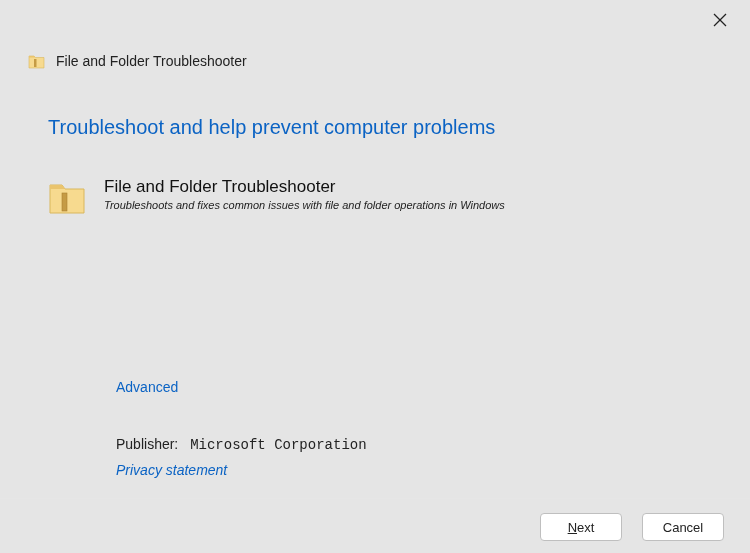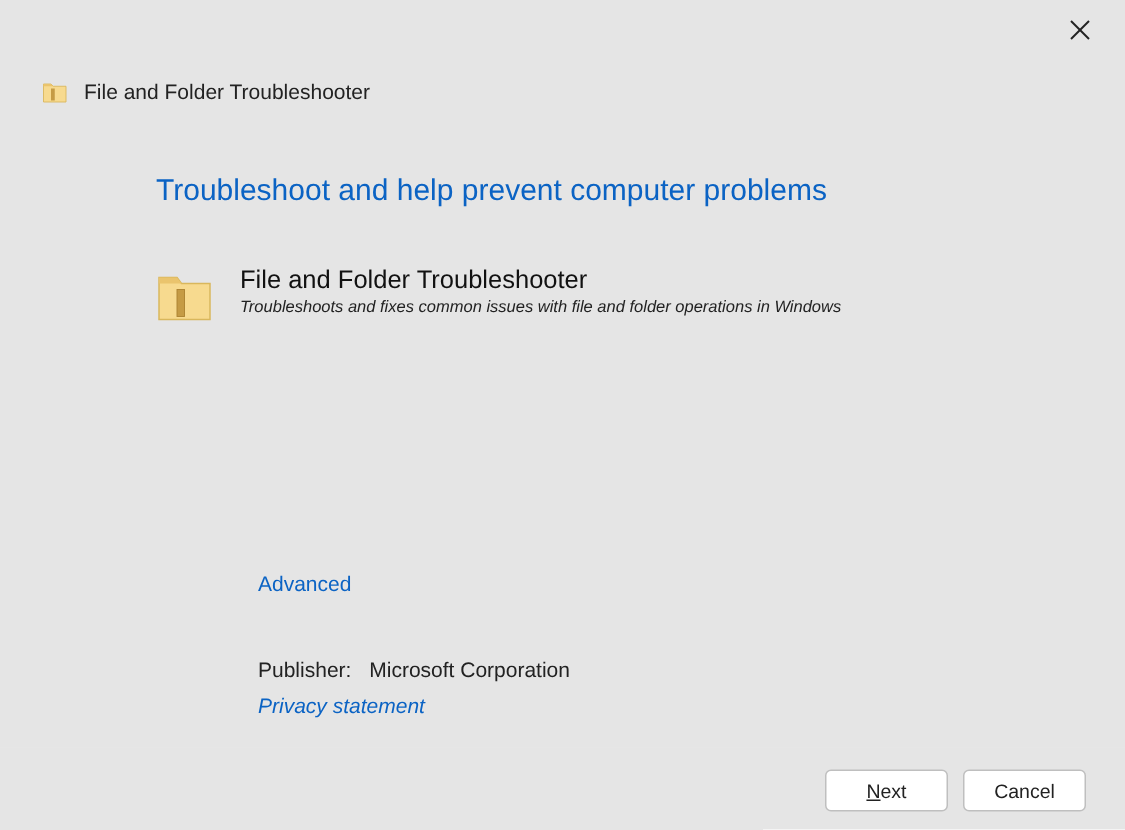--- a/index.html
+++ b/index.html
@@ -3,36 +3,36 @@
   <meta charset="utf-8">
   <style>
     * { box-sizing: border-box; margin: 0; padding: 0; }
     html, body { width: 750px; height: 553px; font-family: 'Segoe UI', Tahoma, sans-serif; background: #fff; overflow: hidden; }
     .window { width: 750px; height: 553px; background: #e5e5e5; position: relative; display: flex; flex-direction: column; }
     .close-btn { position: absolute; top: 10px; right: 18px; width: 24px; height: 24px; cursor: pointer; display: flex; align-items: center; justify-content: center; }
     .close-btn svg { width: 14px; height: 14px; }
     .header { display: flex; align-items: center; gap: 10px; padding: 48px 28px 0 28px; height: 74px; }
     .header-icon { width: 18px; height: 18px; flex-shrink: 0; }
     .header-title { font-size: 14px; color: #222; }
-    .body { flex: 1; padding: 42px 68px 0 104px; display: flex; flex-direction: column; position: relative; }
+    .body { flex: 1; padding: 42px 68px 0 48px; display: flex; flex-direction: column; position: relative; }
     .main-heading { color: #0b63c4; font-size: 20px; font-weight: 400; margin-bottom: 38px; }
     .trouble { display: flex; gap: 16px; align-items: flex-start; }
     .trouble-icon { width: 40px; height: 40px; flex-shrink: 0; }
     .trouble-text { }
     .trouble-title { font-size: 17px; color: #111; font-weight: 400; margin-bottom: 2px; }
     .trouble-desc { font-size: 11px; color: #222; font-style: italic; }
     .lower { position: absolute; left: 68px; bottom: 0; width: calc(100% - 136px); }
     .advanced { color: #0b63c4; font-size: 14px; cursor: pointer; display: inline-block; margin-bottom: 41px; }
     .publisher-row { font-size: 14px; color: #222; margin-bottom: 8px; }
     .publisher-label { }
-    .publisher-name { margin-left: 8px; }
+    .publisher-name { margin-left: 8px; font-family: Liberation Mono, monospace; }
     .privacy { color: #0b63c4; font-size: 14px; cursor: pointer; display: inline-block; margin-bottom: 20px; font-style: italic; }
     .footer-wrap { margin-top: auto; }
     .footer-divider { width: 100%; height: 1px; background: #e6e6e6; }
-    .footer { display: flex; justify-content: flex-end; gap: 10px; padding: 14px 26px 12px 26px; }
+    .footer { display: flex; justify-content: flex-end; gap: 20px; padding: 14px 26px 12px 26px; }
     .btn { min-width: 82px; height: 28px; background: #fff; border: 1px solid #bfbfbf; border-radius: 4px; font-size: 13px; color: #222; cursor: pointer; padding: 0 16px; font-family: inherit; }
     .btn .ul { text-decoration: underline; text-decoration-thickness: 1px; }
     .content-area { position: relative; height: 100%; display: flex; flex-direction: column; }
   </style>
 </head>
 <body>
 
 <div class="window">
 
   <div class="close-btn">

